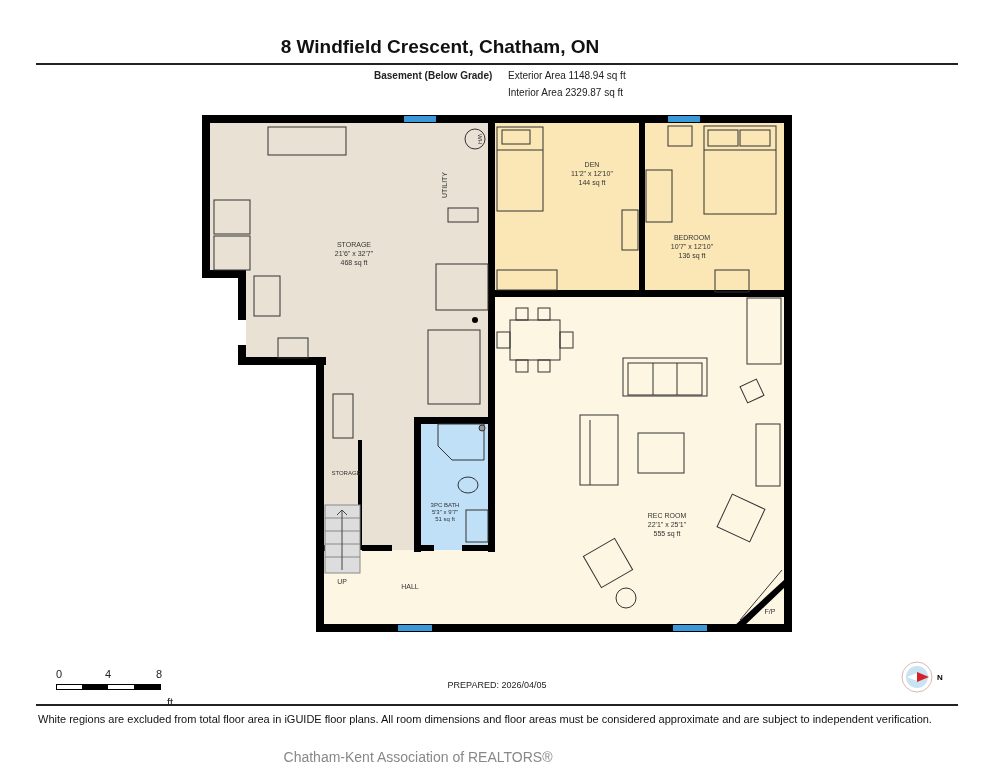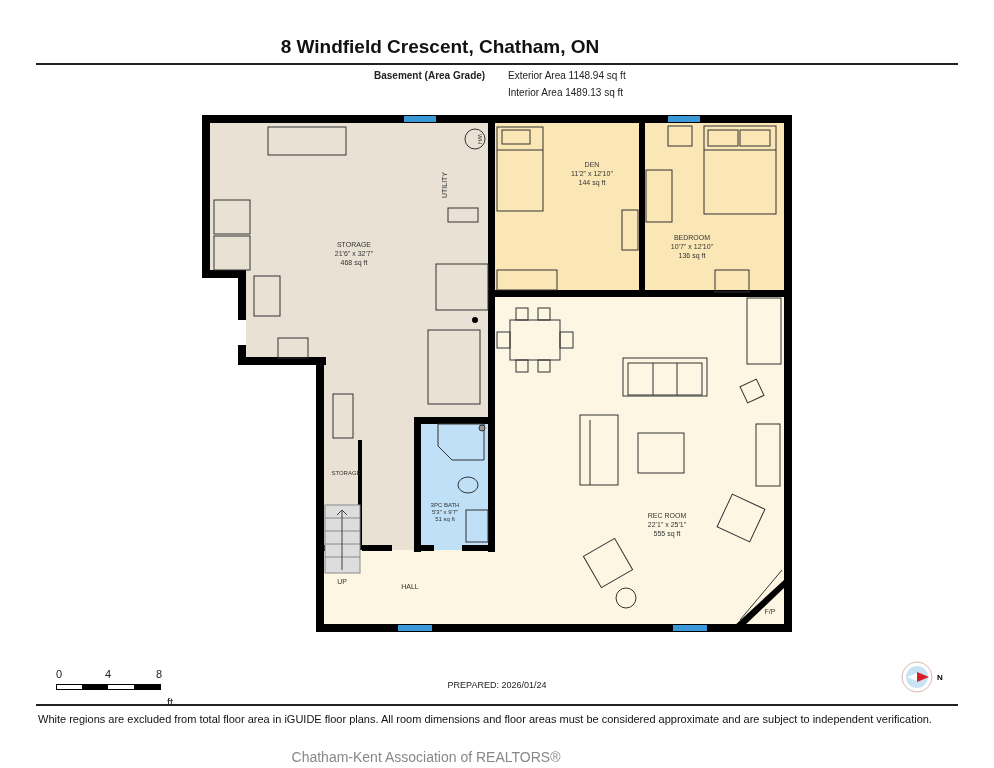--- a/index.html
+++ b/index.html
@@ -7,30 +7,30 @@
   .title{position:absolute;left:0;width:880px;top:36px;text-align:center;font-size:19px;font-weight:bold;color:#111;}
   .rule{position:absolute;left:36px;width:922px;height:2px;background:#222;}
   .sub{position:absolute;font-size:10px;color:#222;}
   .plan{position:absolute;left:0;top:0;}
   .lbl{font-family:"Liberation Sans",sans-serif;fill:#333;font-size:7px;text-anchor:middle;}
   .scale{position:absolute;left:56px;top:668px;}
   .scale span{position:absolute;font-size:11px;color:#222;}
   .prepared{position:absolute;left:0;width:994px;top:680px;text-align:center;font-size:9px;color:#222;}
   .compass{position:absolute;left:901px;top:661px;}
   .disclaimer{position:absolute;left:38px;top:713px;font-size:11px;color:#111;}
-  .footer{position:absolute;left:8px;width:836px;top:749px;text-align:center;font-size:14px;color:#888;}
+  .footer{position:absolute;left:0;width:836px;top:749px;text-align:center;font-size:14px;color:#888;}
 </style>
 </head>
 <body>
 
 <div class="title">8 Windfield Crescent, Chatham, ON</div>
 <div class="rule" style="top:63px"></div>
-<div class="sub" style="left:374px;top:70px;font-weight:bold">Basement (Area Grade)</div>
+<div class="sub" style="left:374px;top:70px;font-weight:bold">Basement (Below Grade)</div>
 <div class="sub" style="left:508px;top:70px">Exterior Area 1148.94 sq ft</div>
-<div class="sub" style="left:508px;top:87px">Interior Area 1489.13 sq ft</div>
+<div class="sub" style="left:508px;top:87px">Interior Area 2329.87 sq ft</div>
 
 <svg class="plan" width="994" height="768">
 
   <polygon points="210,122 492,122 492,420 418,420 418,550 322,550 322,362 246,362 246,276 210,276" fill="#e9e2d4"></polygon>
   <rect x="492" y="122" width="150" height="174" fill="#fbe7b5"></rect>
   <rect x="642" y="122" width="144" height="174" fill="#fbe7b5"></rect>
   <polygon points="492,296 786,296 786,626 322,626 322,550 492,550" fill="#fdf6e3"></polygon>
   <rect x="418" y="420" width="74" height="130" fill="#bfe0f7"></rect>
 
   <g fill="#000">
@@ -153,21 +153,21 @@
   <span style="left:49px;top:0">4</span>
   <span style="left:100px;top:0">8</span>
   <svg style="position:absolute;left:0;top:16px" width="110" height="6">
       <rect x="0.5" y="0.5" width="104" height="5" fill="#fff" stroke="#000"></rect>
       <rect x="26" y="0.5" width="26" height="5" fill="#000"></rect>
       <rect x="78" y="0.5" width="26" height="5" fill="#000"></rect>
     </svg>
   <span style="left:111px;top:28px">ft</span>
 </div>
 
-<div class="prepared">PREPARED: 2026/01/24</div>
+<div class="prepared">PREPARED: 2026/04/05</div>
 
 <div class="compass">
   <svg width="45" height="34">
     <circle cx="16" cy="16" r="15" fill="#fff" stroke="#d9b8b0"></circle>
     <circle cx="16" cy="16" r="11" fill="#c7e3f4"></circle>
     <polygon points="6,16 16,12 16,20" fill="#fff"></polygon>
     <polygon points="16,11 28,16 16,21" fill="#d8202a"></polygon>
     <text x="36" y="19" font-size="8" font-weight="bold" font-family="Liberation Sans, sans-serif">N</text>
   </svg>
 </div>

